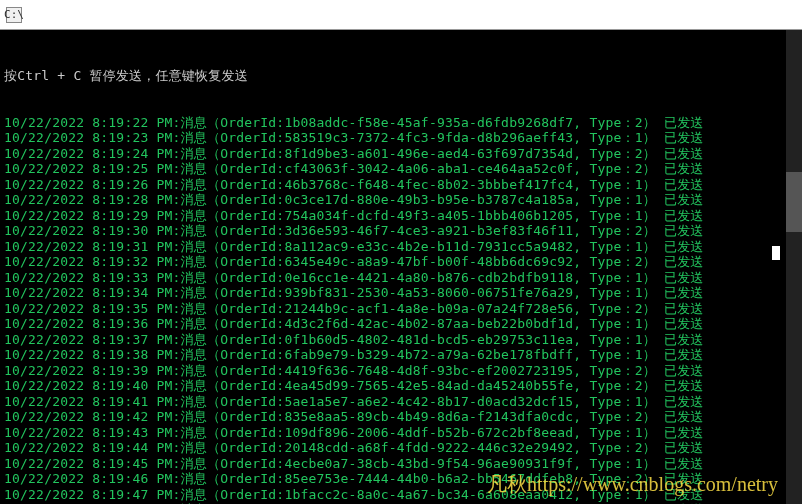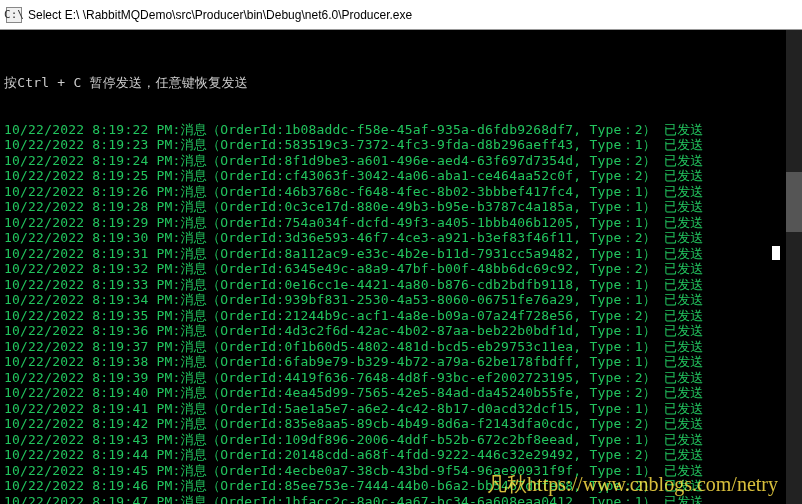--- a/index.html
+++ b/index.html
@@ -36,21 +36,21 @@
       font-family: "Segoe UI", sans-serif;
       font-size: 12px;
       color: #000;
       white-space: nowrap;
       overflow: hidden;
     }
     .console {
       background: #000;
       color: #ccc;
       height: calc(100% - 30px);
-      padding: 14px 4px;
+      padding: 7px 4px;
       white-space: pre;
       line-height: 15.5px;
       letter-spacing: 0.2px;
       overflow: hidden;
       position: relative;
     }
     .hint-line { color: #ccc; }
     .log-line { color: #22c55e; }
     .scrollbar {
       position: absolute;
@@ -85,21 +85,20 @@
       background: #fff;
       right: 22px;
       top: 216px;
     }
   </style>
 </head>
 <body>
 
 <div class="titlebar">
   <span class="titlebar-icon">C:\</span>
-  <span class="titlebar-text">Select E:\      \RabbitMQDemo\src\Producer\bin\Debug\net6.0\Producer.exe</span>
 </div>
 
 <div class="console">
   <div class="hint-line">按Ctrl + C 暂停发送，任意键恢复发送</div>
   <div id="lines"><div class="log-line">10/22/2022 8:19:22 PM:消息（OrderId:1b08addc-f58e-45af-935a-d6fdb9268df7, Type：2） 已发送</div><div class="log-line">10/22/2022 8:19:23 PM:消息（OrderId:583519c3-7372-4fc3-9fda-d8b296aeff43, Type：1） 已发送</div><div class="log-line">10/22/2022 8:19:24 PM:消息（OrderId:8f1d9be3-a601-496e-aed4-63f697d7354d, Type：2） 已发送</div><div class="log-line">10/22/2022 8:19:25 PM:消息（OrderId:cf43063f-3042-4a06-aba1-ce464aa52c0f, Type：2） 已发送</div><div class="log-line">10/22/2022 8:19:26 PM:消息（OrderId:46b3768c-f648-4fec-8b02-3bbbef417fc4, Type：1） 已发送</div><div class="log-line">10/22/2022 8:19:28 PM:消息（OrderId:0c3ce17d-880e-49b3-b95e-b3787c4a185a, Type：1） 已发送</div><div class="log-line">10/22/2022 8:19:29 PM:消息（OrderId:754a034f-dcfd-49f3-a405-1bbb406b1205, Type：1） 已发送</div><div class="log-line">10/22/2022 8:19:30 PM:消息（OrderId:3d36e593-46f7-4ce3-a921-b3ef83f46f11, Type：2） 已发送</div><div class="log-line">10/22/2022 8:19:31 PM:消息（OrderId:8a112ac9-e33c-4b2e-b11d-7931cc5a9482, Type：1） 已发送</div><div class="log-line">10/22/2022 8:19:32 PM:消息（OrderId:6345e49c-a8a9-47bf-b00f-48bb6dc69c92, Type：2） 已发送</div><div class="log-line">10/22/2022 8:19:33 PM:消息（OrderId:0e16cc1e-4421-4a80-b876-cdb2bdfb9118, Type：1） 已发送</div><div class="log-line">10/22/2022 8:19:34 PM:消息（OrderId:939bf831-2530-4a53-8060-06751fe76a29, Type：1） 已发送</div><div class="log-line">10/22/2022 8:19:35 PM:消息（OrderId:21244b9c-acf1-4a8e-b09a-07a24f728e56, Type：2） 已发送</div><div class="log-line">10/22/2022 8:19:36 PM:消息（OrderId:4d3c2f6d-42ac-4b02-87aa-beb22b0bdf1d, Type：1） 已发送</div><div class="log-line">10/22/2022 8:19:37 PM:消息（OrderId:0f1b60d5-4802-481d-bcd5-eb29753c11ea, Type：1） 已发送</div><div class="log-line">10/22/2022 8:19:38 PM:消息（OrderId:6fab9e79-b329-4b72-a79a-62be178fbdff, Type：1） 已发送</div><div class="log-line">10/22/2022 8:19:39 PM:消息（OrderId:4419f636-7648-4d8f-93bc-ef2002723195, Type：2） 已发送</div><div class="log-line">10/22/2022 8:19:40 PM:消息（OrderId:4ea45d99-7565-42e5-84ad-da45240b55fe, Type：2） 已发送</div><div class="log-line">10/22/2022 8:19:41 PM:消息（OrderId:5ae1a5e7-a6e2-4c42-8b17-d0acd32dcf15, Type：1） 已发送</div><div class="log-line">10/22/2022 8:19:42 PM:消息（OrderId:835e8aa5-89cb-4b49-8d6a-f2143dfa0cdc, Type：2） 已发送</div><div class="log-line">10/22/2022 8:19:43 PM:消息（OrderId:109df896-2006-4ddf-b52b-672c2bf8eead, Type：1） 已发送</div><div class="log-line">10/22/2022 8:19:44 PM:消息（OrderId:20148cdd-a68f-4fdd-9222-446c32e29492, Type：2） 已发送</div><div class="log-line">10/22/2022 8:19:45 PM:消息（OrderId:4ecbe0a7-38cb-43bd-9f54-96ae90931f9f, Type：1） 已发送</div><div class="log-line">10/22/2022 8:19:46 PM:消息（OrderId:85ee753e-7444-44b0-b6a2-bb5467ddfeb8, Type：2） 已发送</div><div class="log-line">10/22/2022 8:19:47 PM:消息（OrderId:1bfacc2c-8a0c-4a67-bc34-6a608eaa0412, Type：1） 已发送</div><div class="log-line">10/22/2022 8:19:48 PM:消息（OrderId:14e0dddd-939e-4c6a-9d16-f267af7533b2, Type：2） 已发送</div></div>
   <div class="cursor-block"></div>
 </div>
 
 <div class="scrollbar">
   <div class="scroll-thumb"></div>

